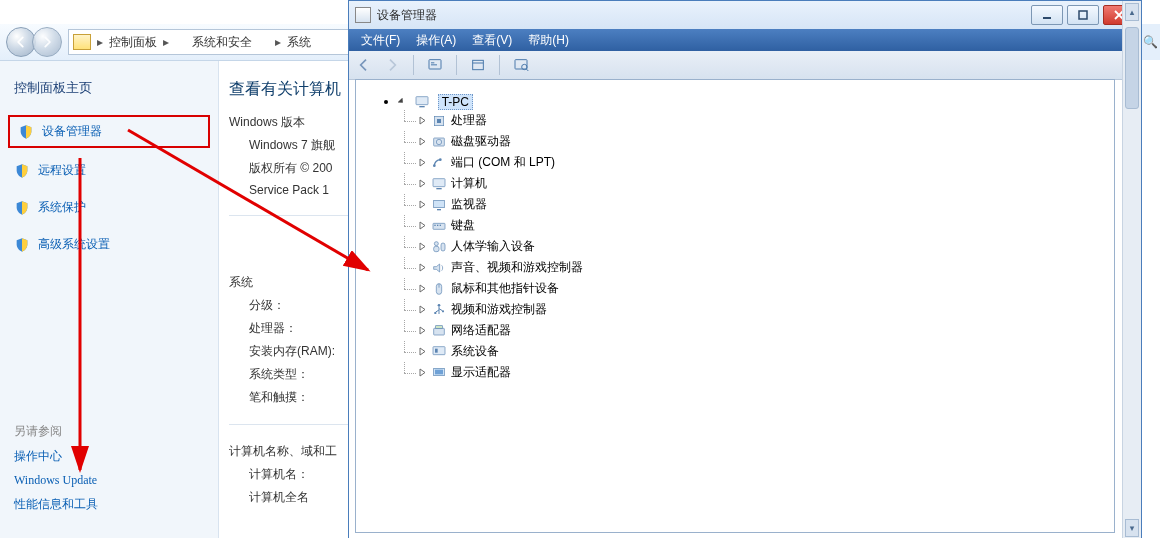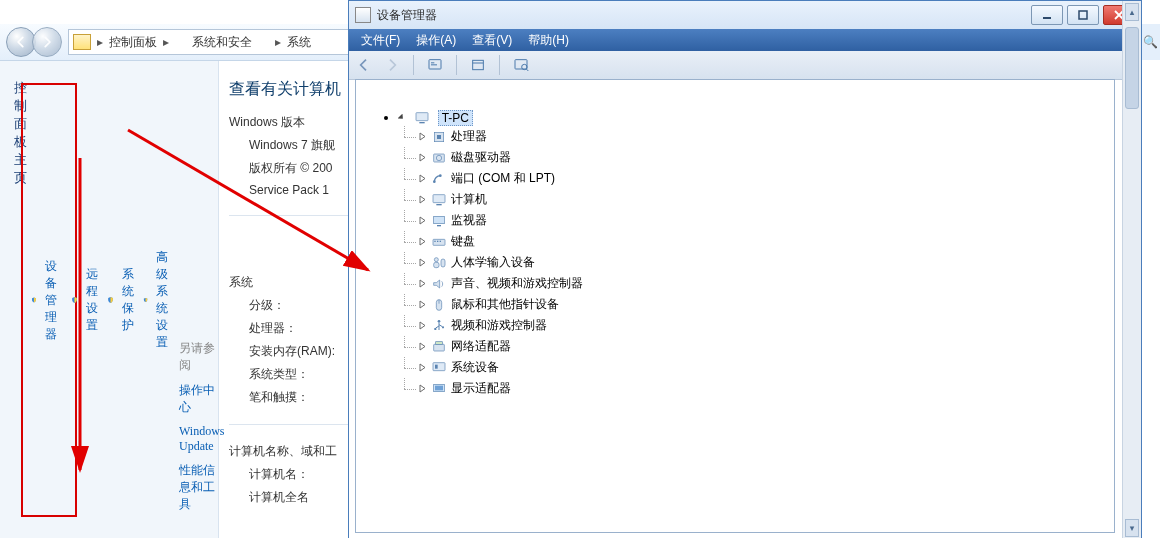--- a/index.html
+++ b/index.html
@@ -8,21 +8,21 @@
   
   .cp-win{position:absolute;left:0;top:24px;width:720px;height:514px;background:#fff;}
   .cp-titlebar{height:36px;background:linear-gradient(#f7fbff,#e4effb);border-bottom:1px solid #c5d6e8;display:flex;align-items:center;padding:0 6px;}
   .nav-btns{display:flex;gap:0;}
   .nav-circle{width:28px;height:28px;border-radius:50%;background:radial-gradient(circle at 35% 30%,#ffffff,#cdd9e6 45%,#9fb2c8);border:1px solid #8aa0b8;display:flex;align-items:center;justify-content:center;color:#fff;font-size:14px;}
   .nav-circle svg{width:14px;height:14px;fill:#fff;stroke:#fff;}
   .addrbar{flex:1;height:24px;margin:0 6px;background:#fff;border:1px solid #b5c6d9;display:flex;align-items:center;padding:0 4px;color:#333;}
   .addrbar .folder-ic{width:16px;height:14px;border:1px solid #c8a038;background:linear-gradient(#fff3c8,#ffe27a);margin-right:6px;}
 
   .cp-body{display:flex;height:calc(100% - 36px);}
-  .cp-side{width:190px;background:#f1f6fb;border-right:1px solid #d8e3ef;padding:18px 14px;display:flex;flex-direction:row;}
+  .cp-side{width:190px;background:#f1f6fb;border-right:1px solid #d8e3ef;padding:18px 14px;display:flex;flex-direction:column;}
   .cp-side-title{color:#1a3e74;font-size:13px;margin-bottom:14px;}
   .side-link{display:flex;align-items:center;gap:8px;color:#0a5fb4;margin:10px 0;cursor:pointer;}
   .side-link .shield{width:16px;height:16px;}
   .side-link.highlighted{outline:2px solid #d80000;outline-offset:4px;padding:2px 4px;}
   .cp-footer{margin-top:auto;}
   .cp-footer h4{color:#888;font-weight:normal;margin:0 0 8px 0;}
   .cp-footer a{display:block;color:#0a5fb4;margin:8px 0;cursor:pointer;font-family:Liberation Serif, serif;}
 
   .cp-main{flex:1;padding:18px 10px;color:#333;}
   .cp-main h1{color:#0f3e6b;font-size:16px;font-weight:normal;margin:0 0 14px 0;}
@@ -40,21 +40,21 @@
   .winbtn svg{width:10px;height:10px;}
 
   .dm-menubar{height:22px;background:linear-gradient(#4c7fc1,#2f60a2);display:flex;align-items:center;padding:0 6px;color:#fff;gap:4px;}
   .dm-menubar .mitem{padding:2px 6px;cursor:default;}
 
   .dm-toolbar{height:28px;background:linear-gradient(#e9eff7,#d7e2ef);border-bottom:1px solid #b9c8da;display:flex;align-items:center;padding:0 6px;gap:10px;}
   .tb-sep{width:1px;height:20px;background:#b2c2d5;margin:0 2px;}
   .tb-ic{width:18px;height:18px;display:flex;align-items:center;justify-content:center;}
   .tb-ic svg{width:16px;height:16px;}
 
-  .dm-tree{position:absolute;top:78px;left:6px;right:26px;bottom:6px;border:1px solid #9ab1cc;background:#fff;overflow:auto;padding:16px 2px;}
+  .dm-tree{position:absolute;top:78px;left:6px;right:26px;bottom:6px;border:1px solid #9ab1cc;background:#fff;overflow:auto;padding:0 2px;}
   .tree ul{list-style:none;margin:0;padding:0 0 0 20px;}
   .tree li{position:relative;padding:2px 0 2px 0;white-space:nowrap;}
   .tree li::before{content:"";position:absolute;left:-14px;top:0;bottom:50%;border-left:1px dotted #a7a7a7;}
   .tree li::after{content:"";position:absolute;left:-14px;top:50%;width:12px;border-top:1px dotted #a7a7a7;}
   .tree > li::before,.tree > li::after{display:none;}
   .tree li:last-child::before{bottom:auto;height:50%;}
   .expander{display:inline-block;width:9px;height:9px;margin-right:2px;vertical-align:middle;}
   .expander svg{width:9px;height:9px;display:block;}
   .node-ic{display:inline-block;width:16px;height:16px;margin:0 4px 0 2px;vertical-align:middle;}
   .node-ic svg{width:16px;height:16px;display:block;}

